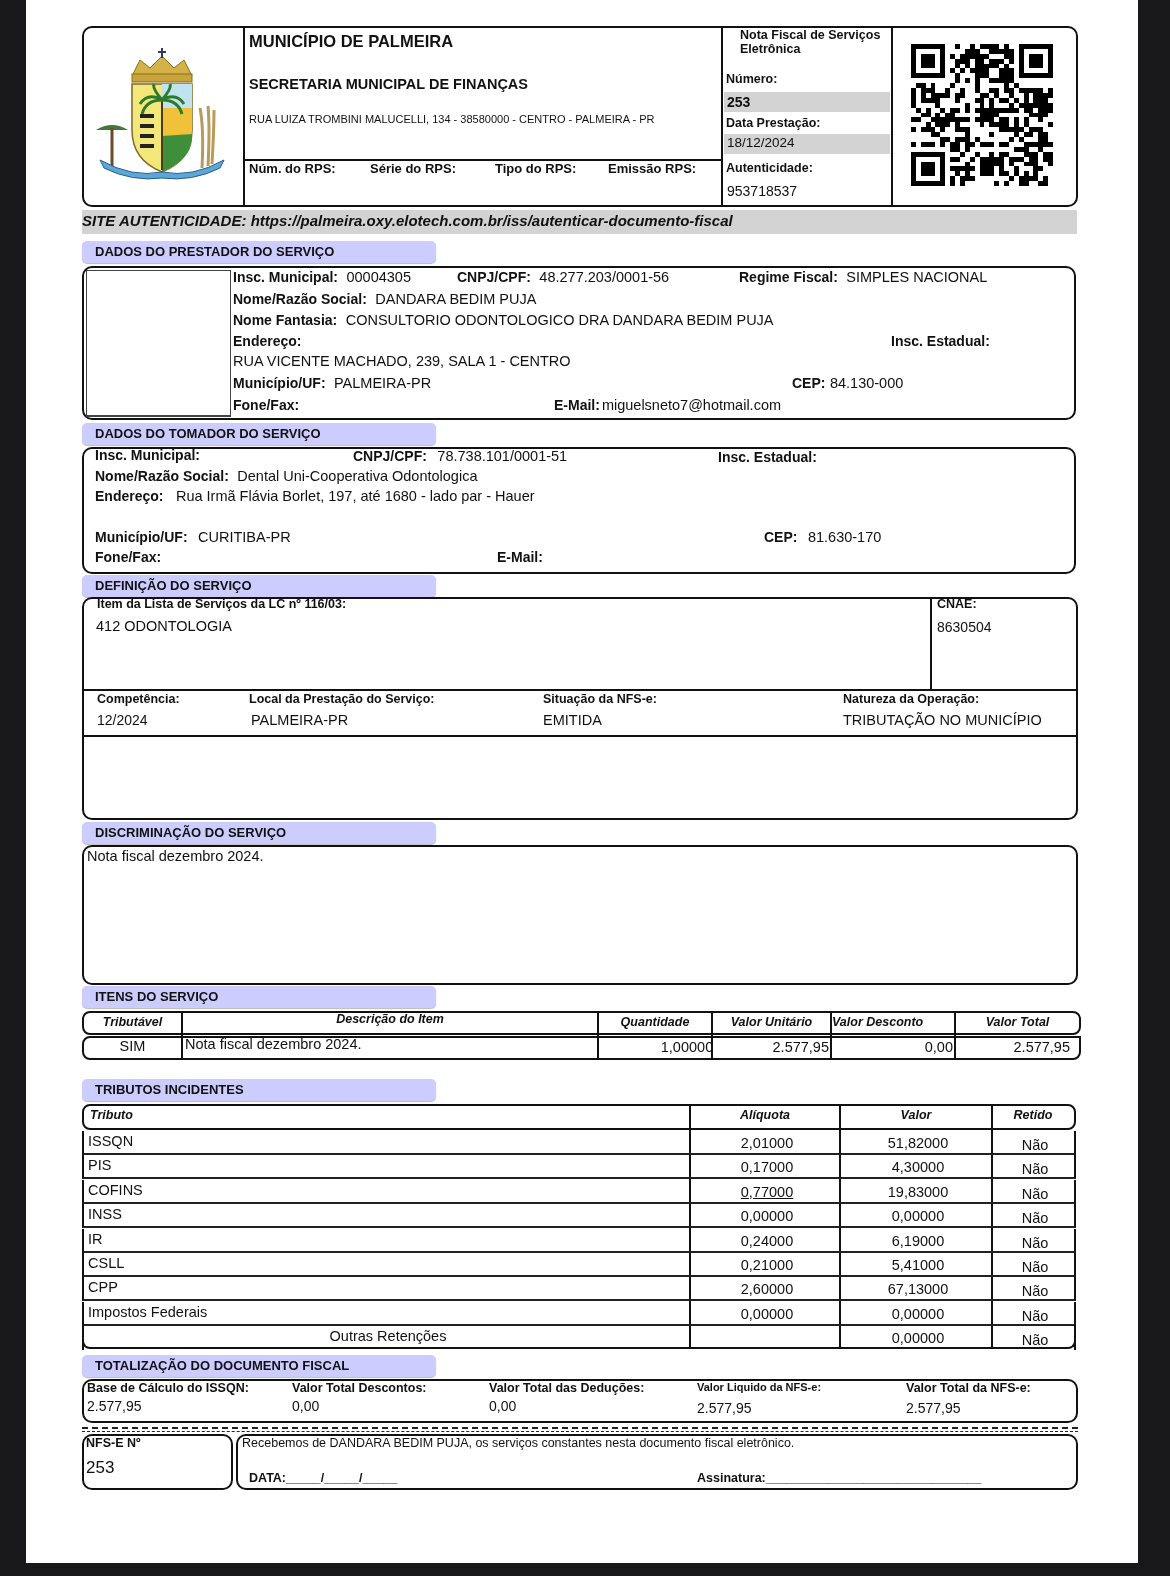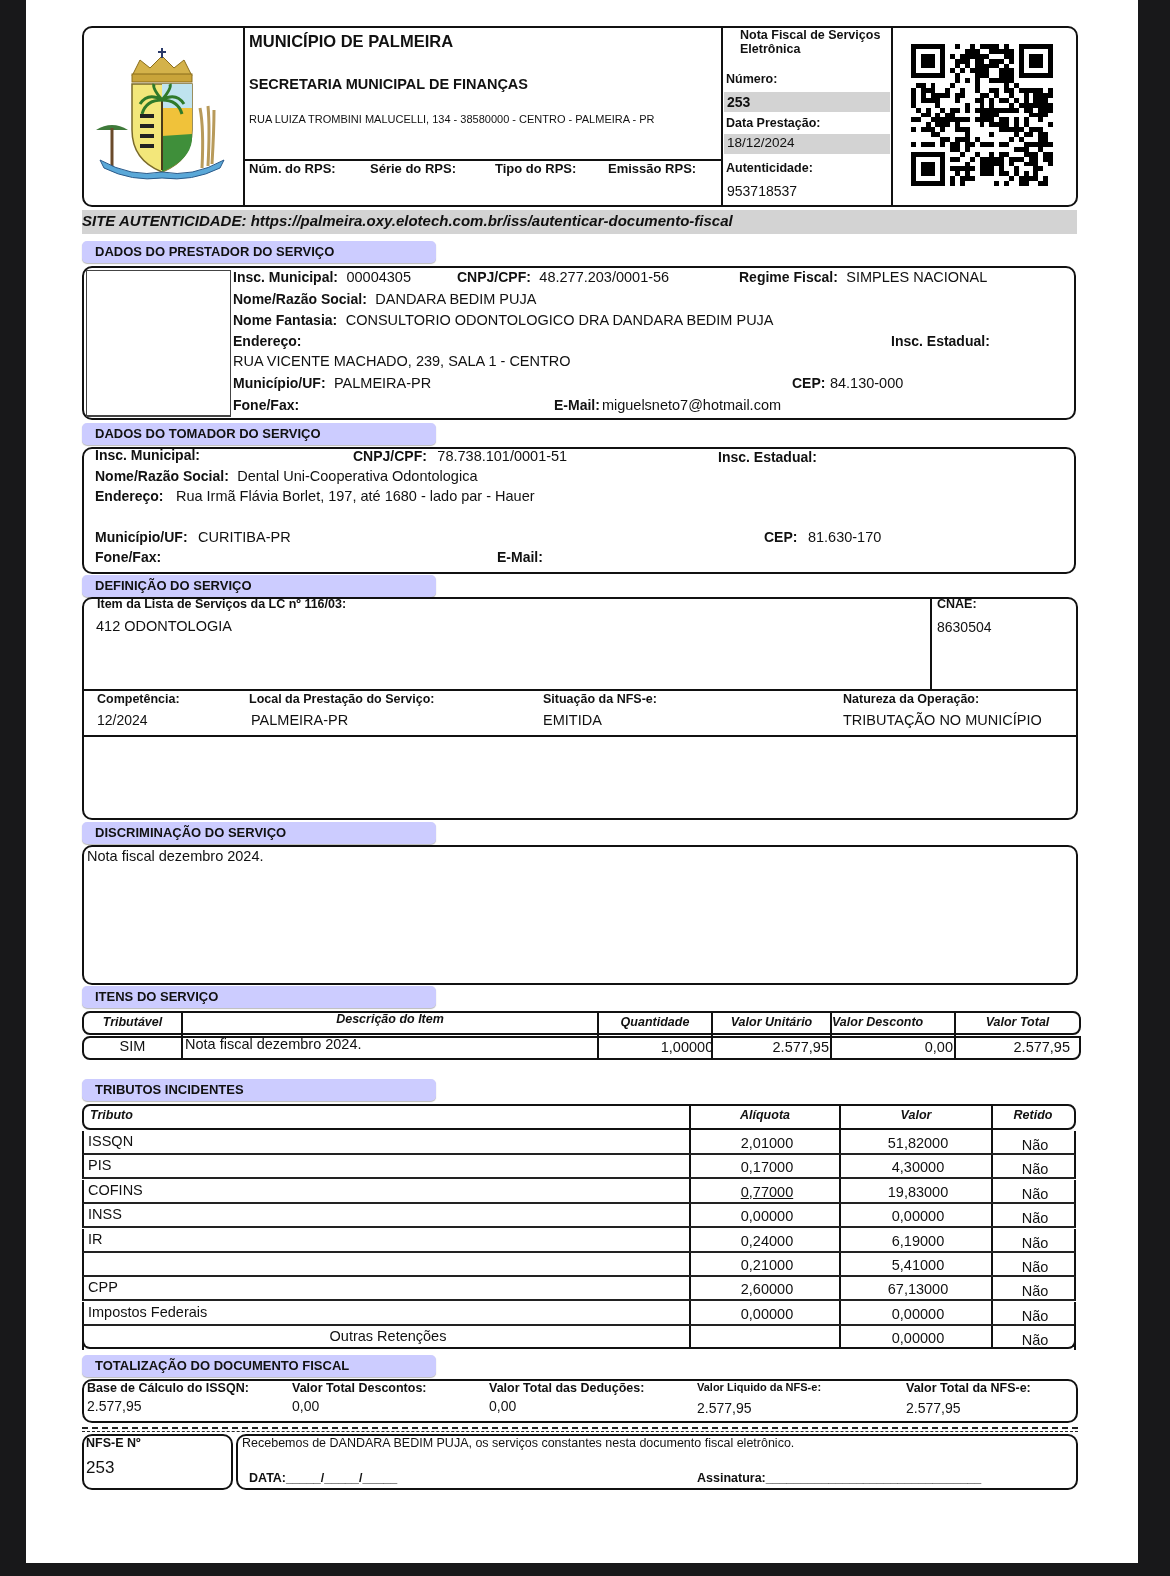--- a/index.html
+++ b/index.html
@@ -584,20 +584,21 @@
       <div class="c" style="left: 759px; width: 150px; text-align: center;">0,00000</div>
       <div class="c" style="left: 911px; width: 80px; text-align: center; line-height: 28px;">Não</div>
     </div>
     <div class="trow" style="top: 1228.6px;">
       <div class="c" style="left: 4px; width: 600px; text-align: left; line-height: 20px;">IR</div>
       <div class="c" style="left: 609px; width: 148px; text-align: center;">0,24000</div>
       <div class="c" style="left: 759px; width: 150px; text-align: center;">6,19000</div>
       <div class="c" style="left: 911px; width: 80px; text-align: center; line-height: 28px;">Não</div>
     </div>
     <div class="trow" style="top: 1253px;">
+      <div class="c" style="left: 4px; width: 600px; text-align: left; line-height: 20px;">CSLL</div>
       <div class="c" style="left: 609px; width: 148px; text-align: center;">0,21000</div>
       <div class="c" style="left: 759px; width: 150px; text-align: center;">5,41000</div>
       <div class="c" style="left: 911px; width: 80px; text-align: center; line-height: 28px;">Não</div>
     </div>
     <div class="trow" style="top: 1277.4px;">
       <div class="c" style="left: 4px; width: 600px; text-align: left; line-height: 20px;">CPP</div>
       <div class="c" style="left: 609px; width: 148px; text-align: center;">2,60000</div>
       <div class="c" style="left: 759px; width: 150px; text-align: center;">67,13000</div>
       <div class="c" style="left: 911px; width: 80px; text-align: center; line-height: 28px;">Não</div>
     </div>

